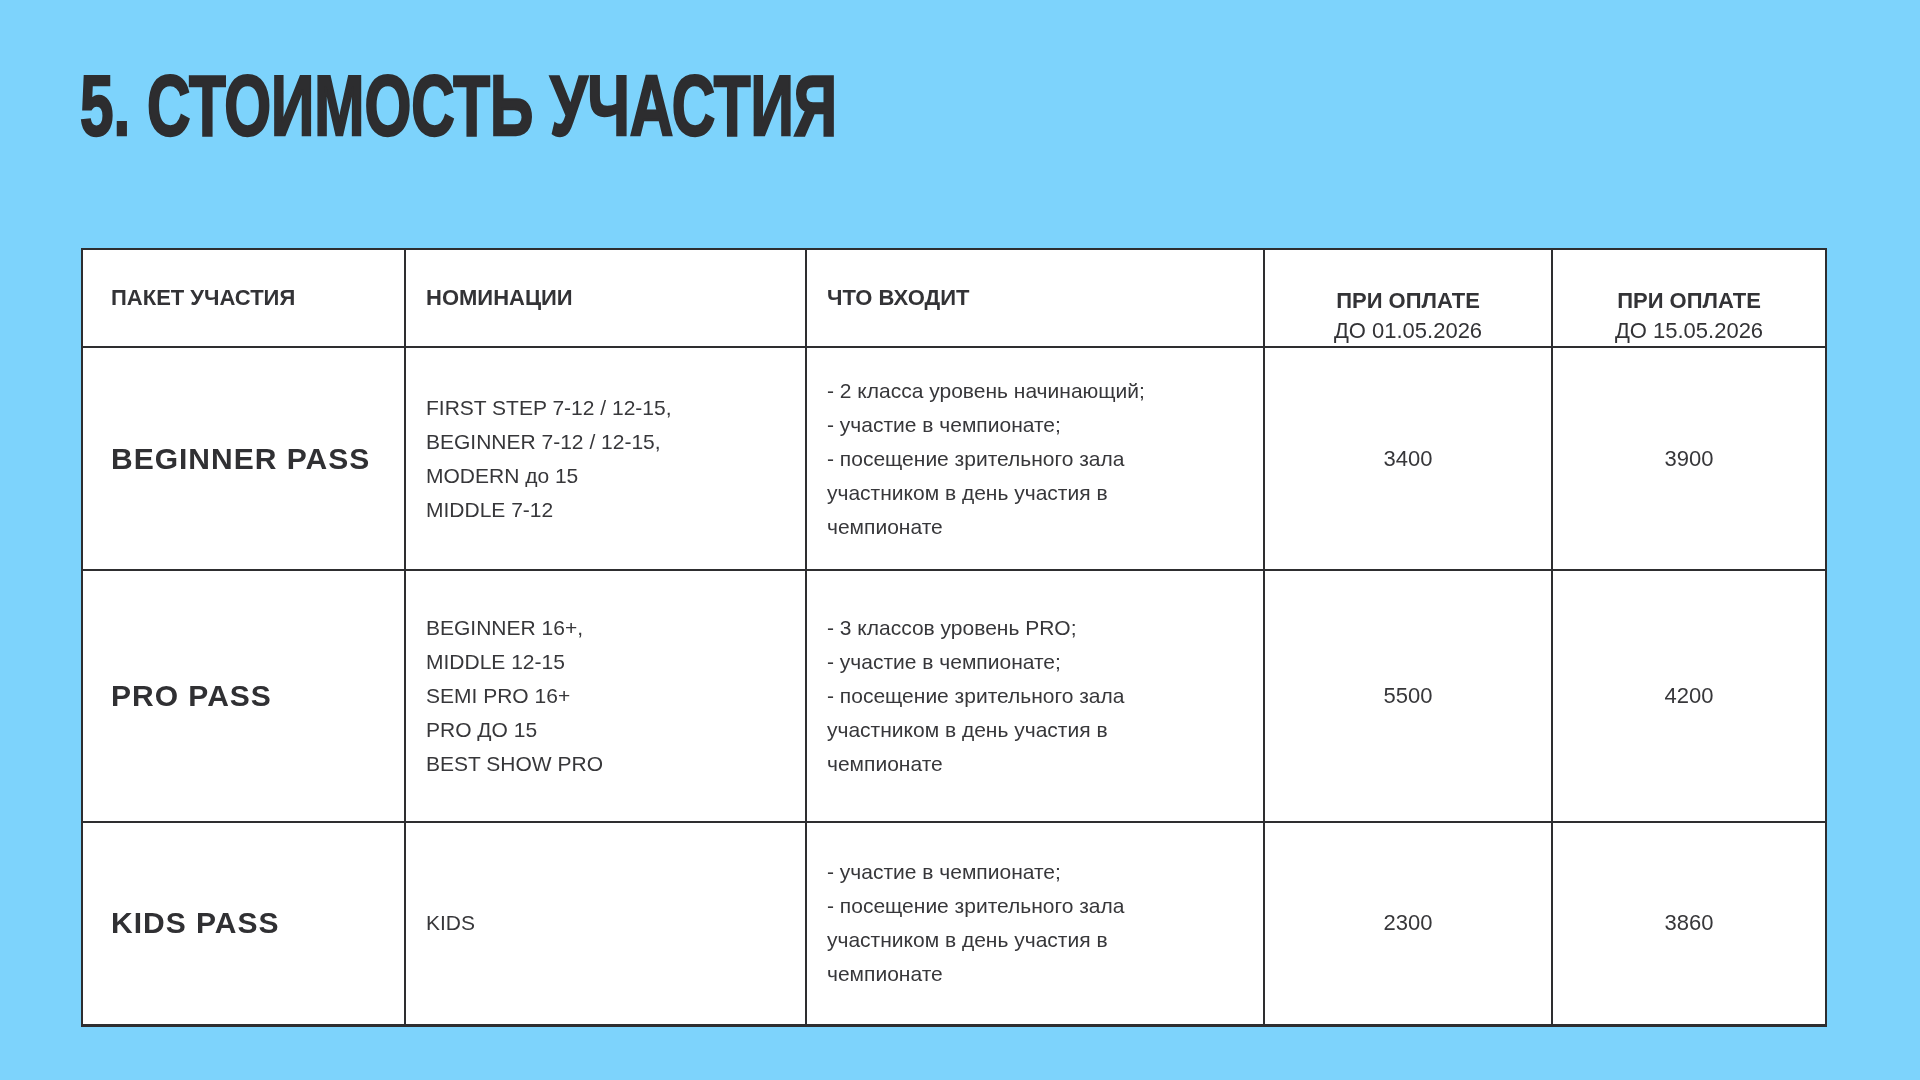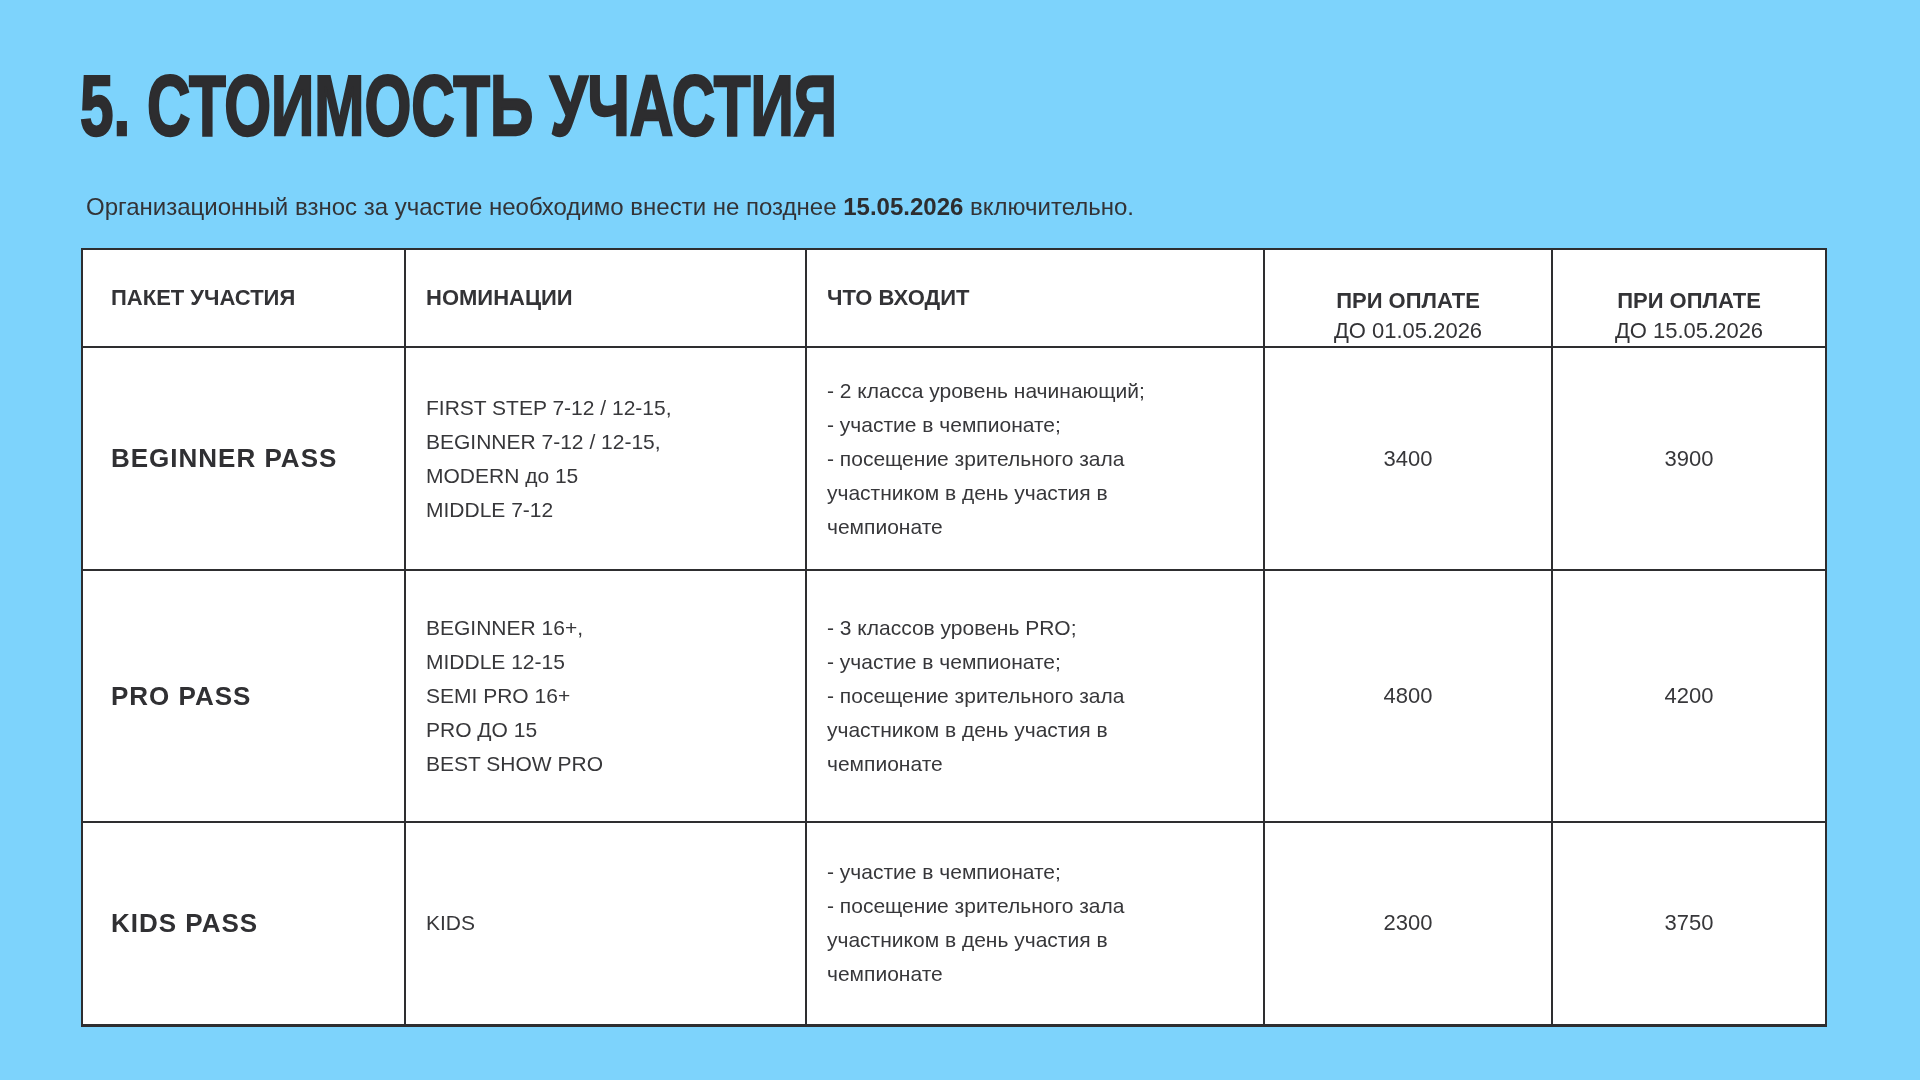--- a/index.html
+++ b/index.html
@@ -67,21 +67,21 @@
 
   th { font-weight: 700; color: #333336; }
   .pad-l { padding-left: 28px; padding-right: 14px; }
   .pad-m { padding-left: 20px; padding-right: 8px; }
   .th-center { text-align: center; padding: 0 8px; }
   .th-line1 { font-weight: 700; line-height: 30px; margin-top: 36px; }
   .th-line2 { font-weight: 400; line-height: 30px; }
 
   td.package {
     font-weight: 700;
-    font-size: 26px;
+    font-size: 30px;
     letter-spacing: 1px;
     color: #303033;
   }
   td.nominations, td.includes {
     font-weight: 400;
     font-size: 21px;
     color: #37373a;
   }
   .cell-lines { padding: 16px 0; }
   .line { line-height: 34px; }
@@ -94,21 +94,20 @@
     border-radius: 24px;
   }
 </style>
 </head>
 <body>
 
 <div class="page">
 
   <h1 class="title">5. СТОИМОСТЬ УЧАСТИЯ</h1>
 
-  <p class="note"><span>Организационный взнос за участие необходимо внести не позднее </span><b>15.05.2026</b><span> включительно.</span></p>
 
   <table class="pricing">
     <colgroup>
       <col class="c1">
         <col class="c2">
         <col class="c3">
         <col class="c4">
         <col class="c5">
     </colgroup>
     <thead>
@@ -160,36 +159,36 @@
             <div class="line">BEST SHOW PRO</div>
           </div>
         </td>
         <td class="includes pad-m">
           <div class="cell-lines wrapblock">
             <div class="line">- 3 классов уровень PRO;</div>
             <div class="line">- участие в чемпионате;</div>
             <div class="line">- посещение зрительного зала участником в день участия в чемпионате</div>
           </div>
         </td>
-        <td class="price">4800</td>
+        <td class="price">5500</td>
         <td class="price">4200</td>
       </tr>
 
       <tr class="r3">
         <td class="package pad-l">KIDS PASS</td>
         <td class="nominations pad-m">
           <div class="cell-lines">
             <div class="line">KIDS</div>
           </div>
         </td>
         <td class="includes pad-m">
           <div class="cell-lines wrapblock">
             <div class="line">- участие в чемпионате;</div>
             <div class="line">- посещение зрительного зала участником в день участия в чемпионате</div>
           </div>
         </td>
         <td class="price">2300</td>
-        <td class="price">3750</td>
+        <td class="price">3860</td>
       </tr>
 
     </tbody>
   </table>
 </div>
 
 </body></html>

